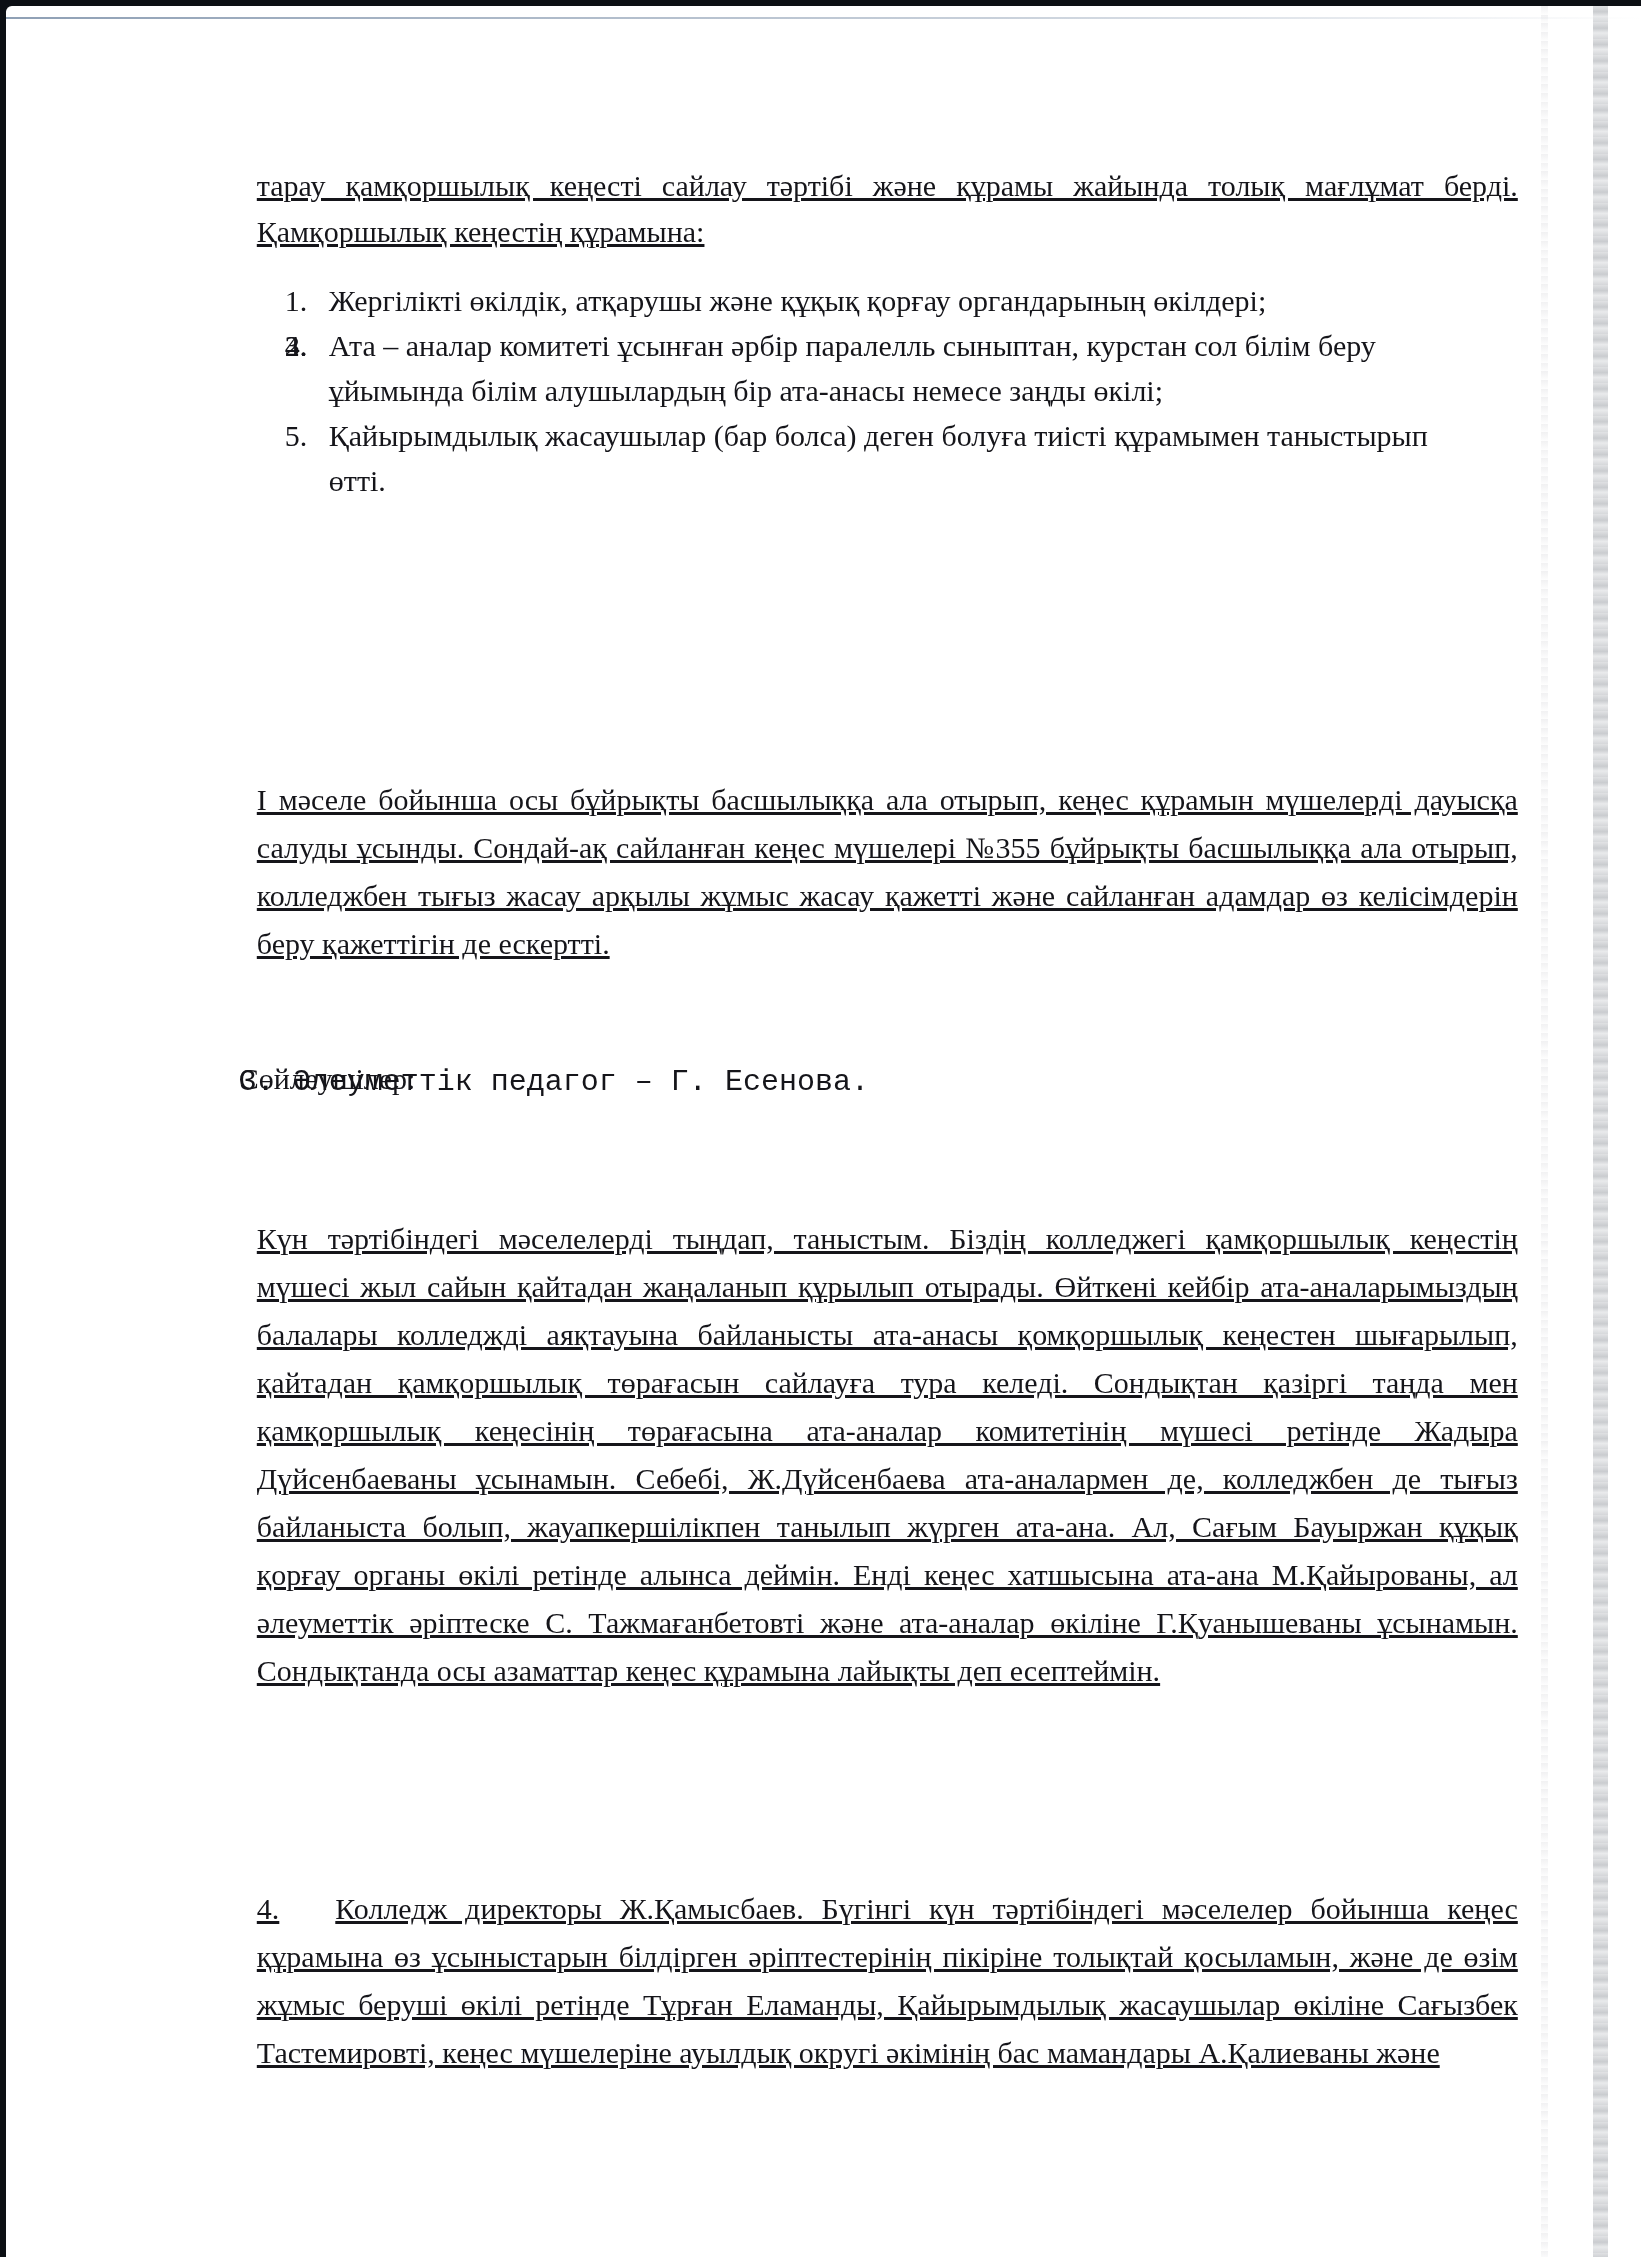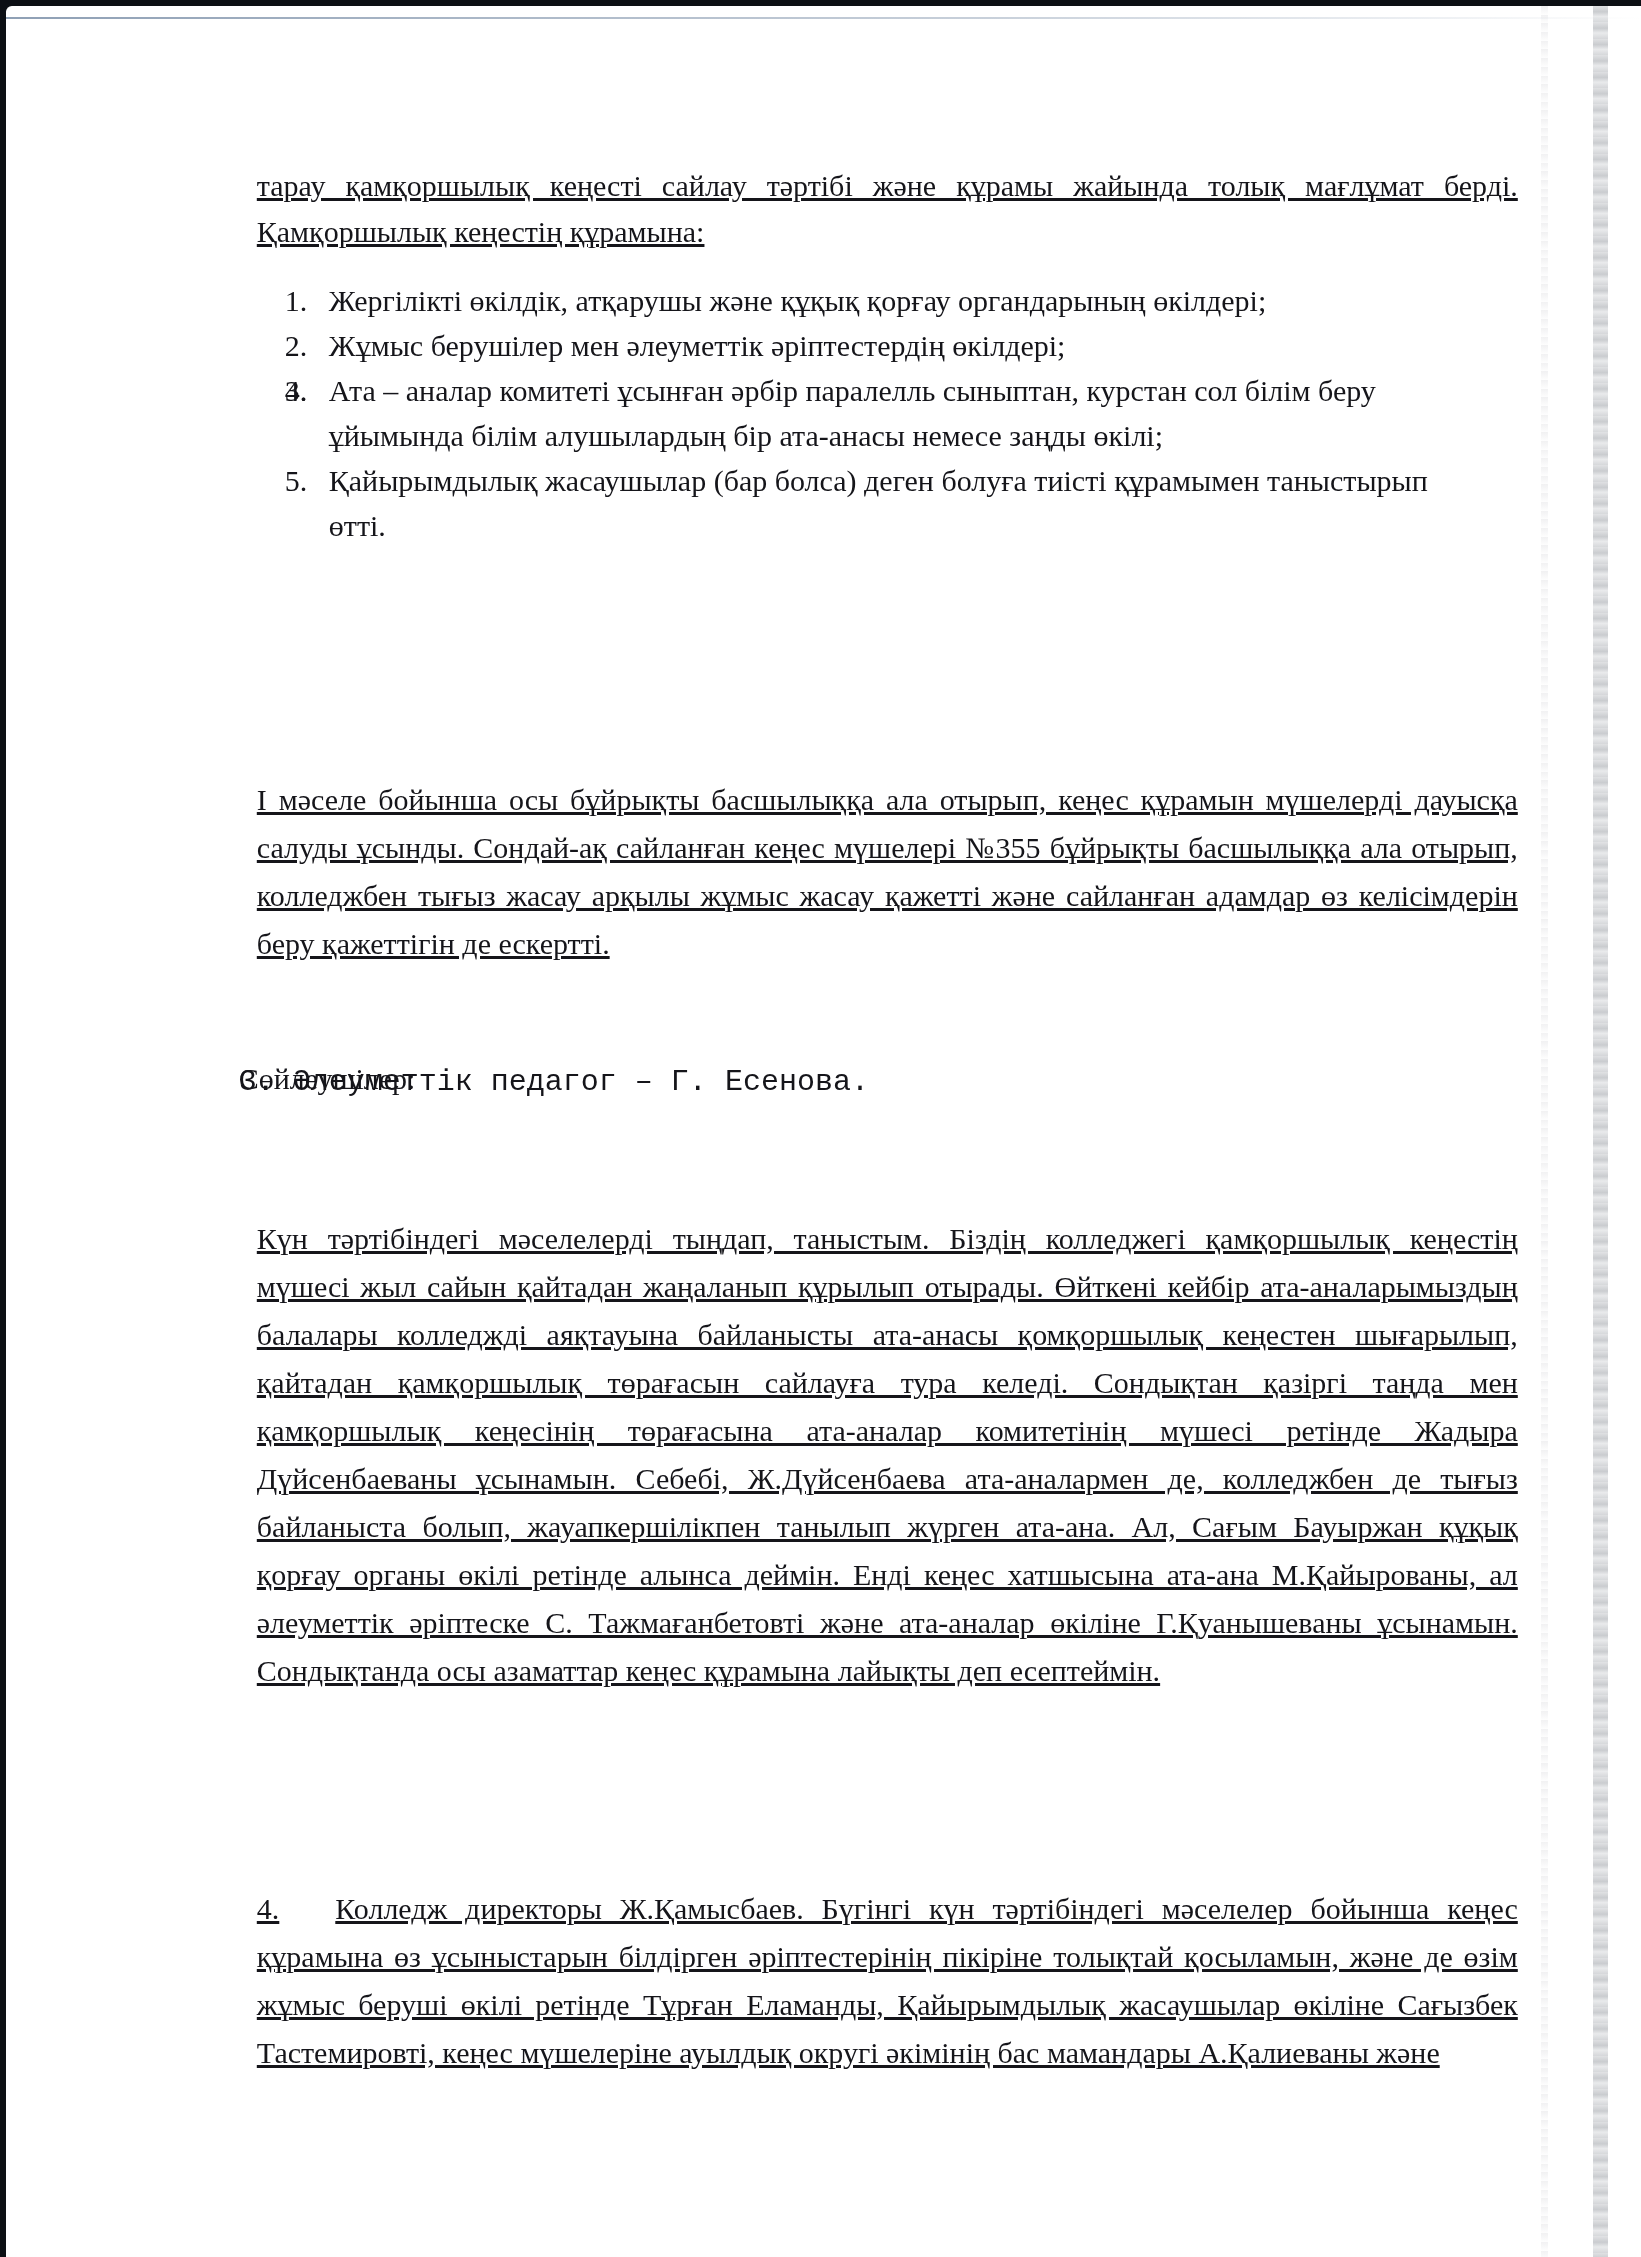--- a/index.html
+++ b/index.html
@@ -102,21 +102,20 @@
 
     <p class="para" style="top:145px;">тарау қамқоршылық кеңесті сайлау тәртібі және құрамы жайында толық мағлұмат берді. Қамқоршылық кеңестің құрамына:</p>
 
     <ol class="list" style="top:272px;">
       <li class="list-item">
         <span class="list-num">1.</span>
         <span>Жергілікті өкілдік, атқарушы және құқық қорғау органдарының өкілдері;</span>
       </li>
       <li class="list-item">
         <span class="list-num">2.</span>
-        <span>Жұмыс берушілер мен әлеуметтік әріптестердің өкілдері;</span>
       </li>
       <li class="list-item">
         <span class="list-num">3.</span>
       </li>
       <li class="list-item">
         <span class="list-num">4.</span>
         <span>Ата – аналар комитеті ұсынған әрбір паралелль сыныптан, курстан сол білім беру ұйымында білім алушылардың бір ата-анасы немесе заңды өкілі;</span>
       </li>
       <li class="list-item">
         <span class="list-num">5.</span>

